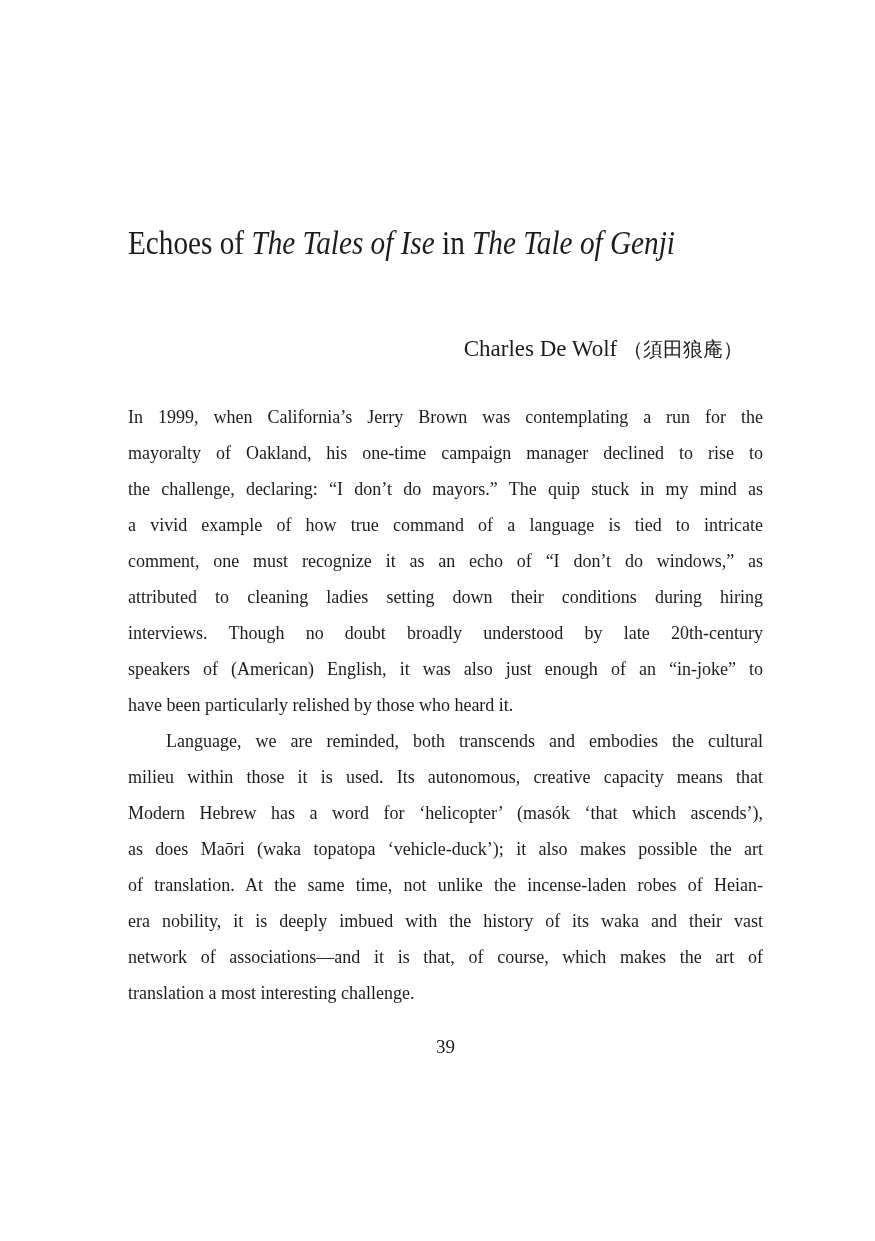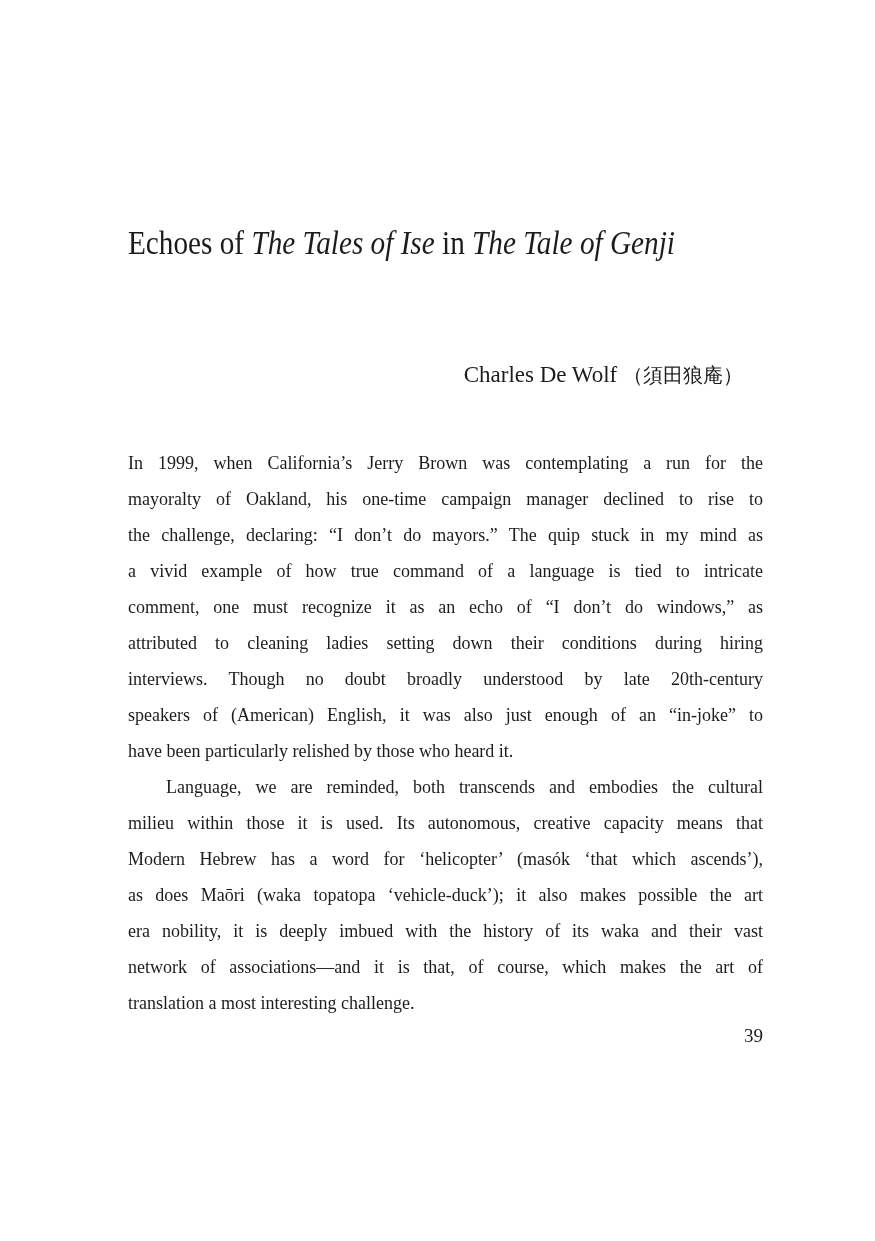--- a/index.html
+++ b/index.html
@@ -21,39 +21,39 @@
     padding-top: 224px;
     font-size: 34px;
     font-weight: normal;
     white-space: nowrap;
     transform: scaleX(0.86);
     transform-origin: left bottom;
     letter-spacing: 0;
   }
   .title .it { font-style: italic; }
   .author {
-    margin-top: 100px;
+    margin-top: 74px;
     text-align: right;
     padding-right: 20px;
     font-size: 23px;
     white-space: nowrap;
   }
   .author .kanji { font-size: 20px; }
-  .bodytext { margin-top: 56px; }
+  .bodytext { margin-top: 36px; }
   .line {
     font-size: 18px;
     line-height: 36px;
     text-align: justify;
     text-align-last: justify;
   }
   .line.last { text-align-last: left; }
   .line.indent { text-indent: 38px; font-family: Liberation Serif, serif; }
   .pagenum {
-    margin-top: 4px;
-    text-align: right;
+    margin-top: 25px;
+    text-align: center;
     font-size: 19px;
   }
 </style>
 </head>
 <body>
 
 <div class="page">
   <div class="content">
 
     <h1 class="title"><span>Echoes of </span><span class="it">The Tales of Ise</span><span> in </span><span class="it">The Tale of Genji</span></h1>
@@ -67,20 +67,21 @@
         <div class="line">a vivid example of how true command of a language is tied to intricate</div>
         <div class="line">comment, one must recognize it as an echo of “I don’t do windows,” as</div>
         <div class="line">attributed to cleaning ladies setting down their conditions during hiring</div>
         <div class="line">interviews. Though no doubt broadly understood by late 20th-century</div>
         <div class="line">speakers of (American) English, it was also just enough of an “in-joke” to</div>
         <div class="line last">have been particularly relished by those who heard it.</div>
         <div class="line indent">Language, we are reminded, both transcends and embodies the cultural</div>
         <div class="line">milieu within those it is used. Its autonomous, creative capacity means that</div>
         <div class="line">Modern Hebrew has a word for ‘helicopter’ (masók ‘that which ascends’),</div>
         <div class="line">as does Maōri (waka topatopa ‘vehicle-duck’); it also makes possible the art</div>
+        <div class="line">of translation. At the same time, not unlike the incense-laden robes of Heian-</div>
         <div class="line">era nobility, it is deeply imbued with the history of its waka and their vast</div>
         <div class="line">network of associations—and it is that, of course, which makes the art of</div>
         <div class="line last">translation a most interesting challenge.</div>
       </div>
 
     <div class="pagenum">39</div>
 
   </div>
 </div>
 

